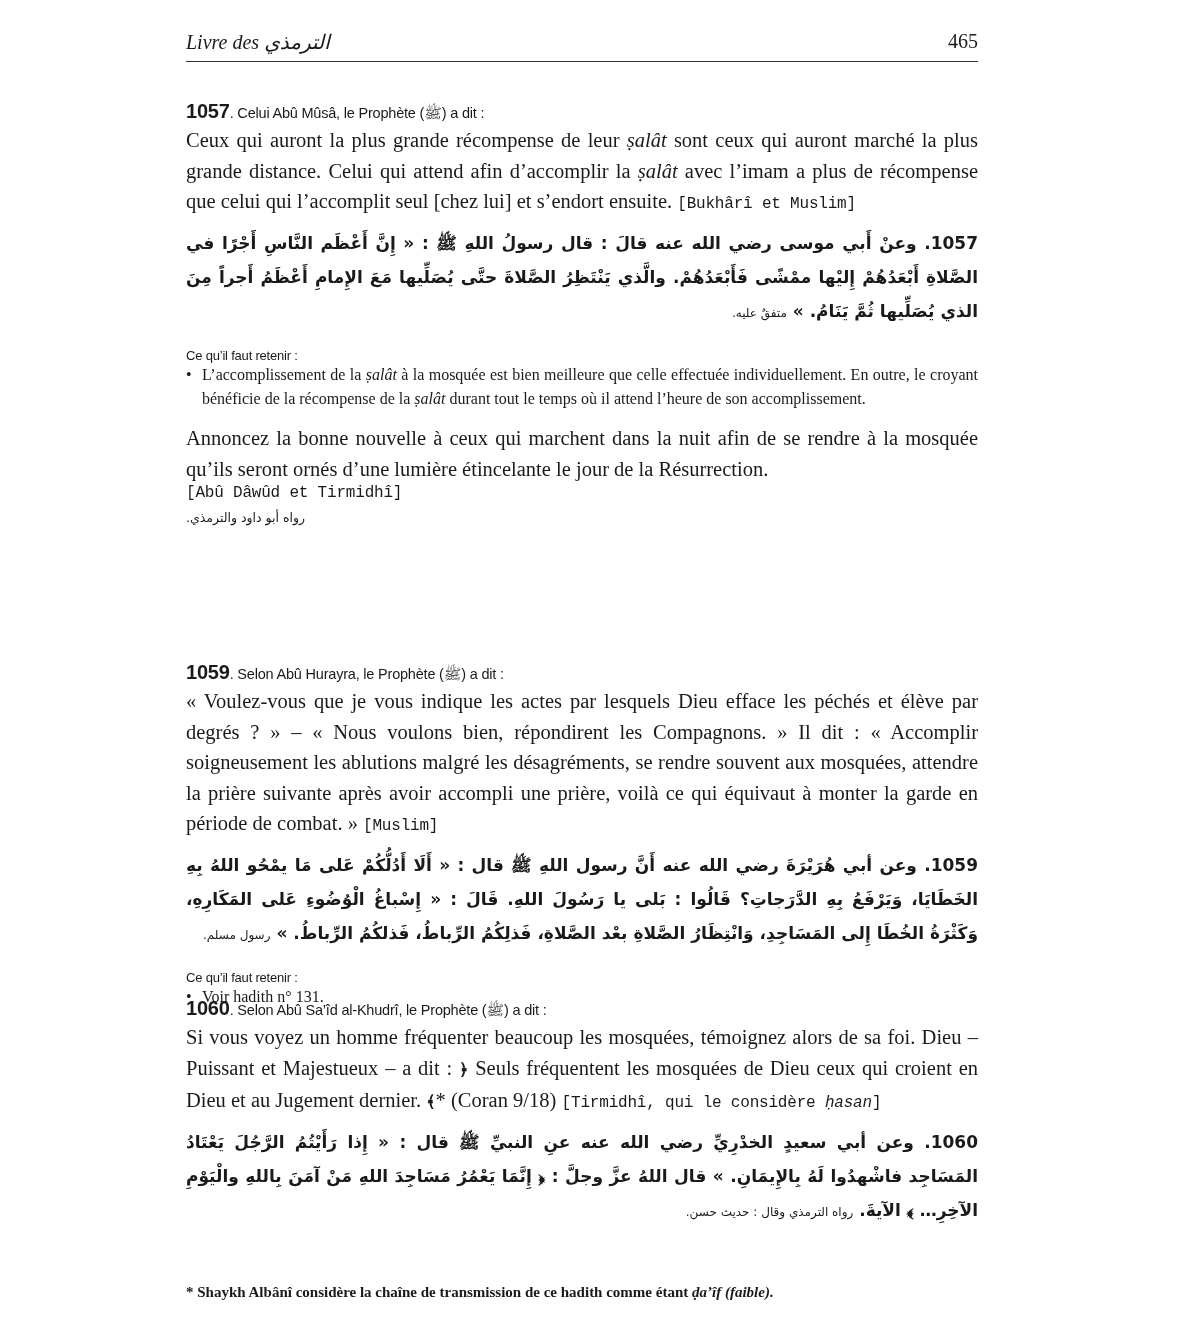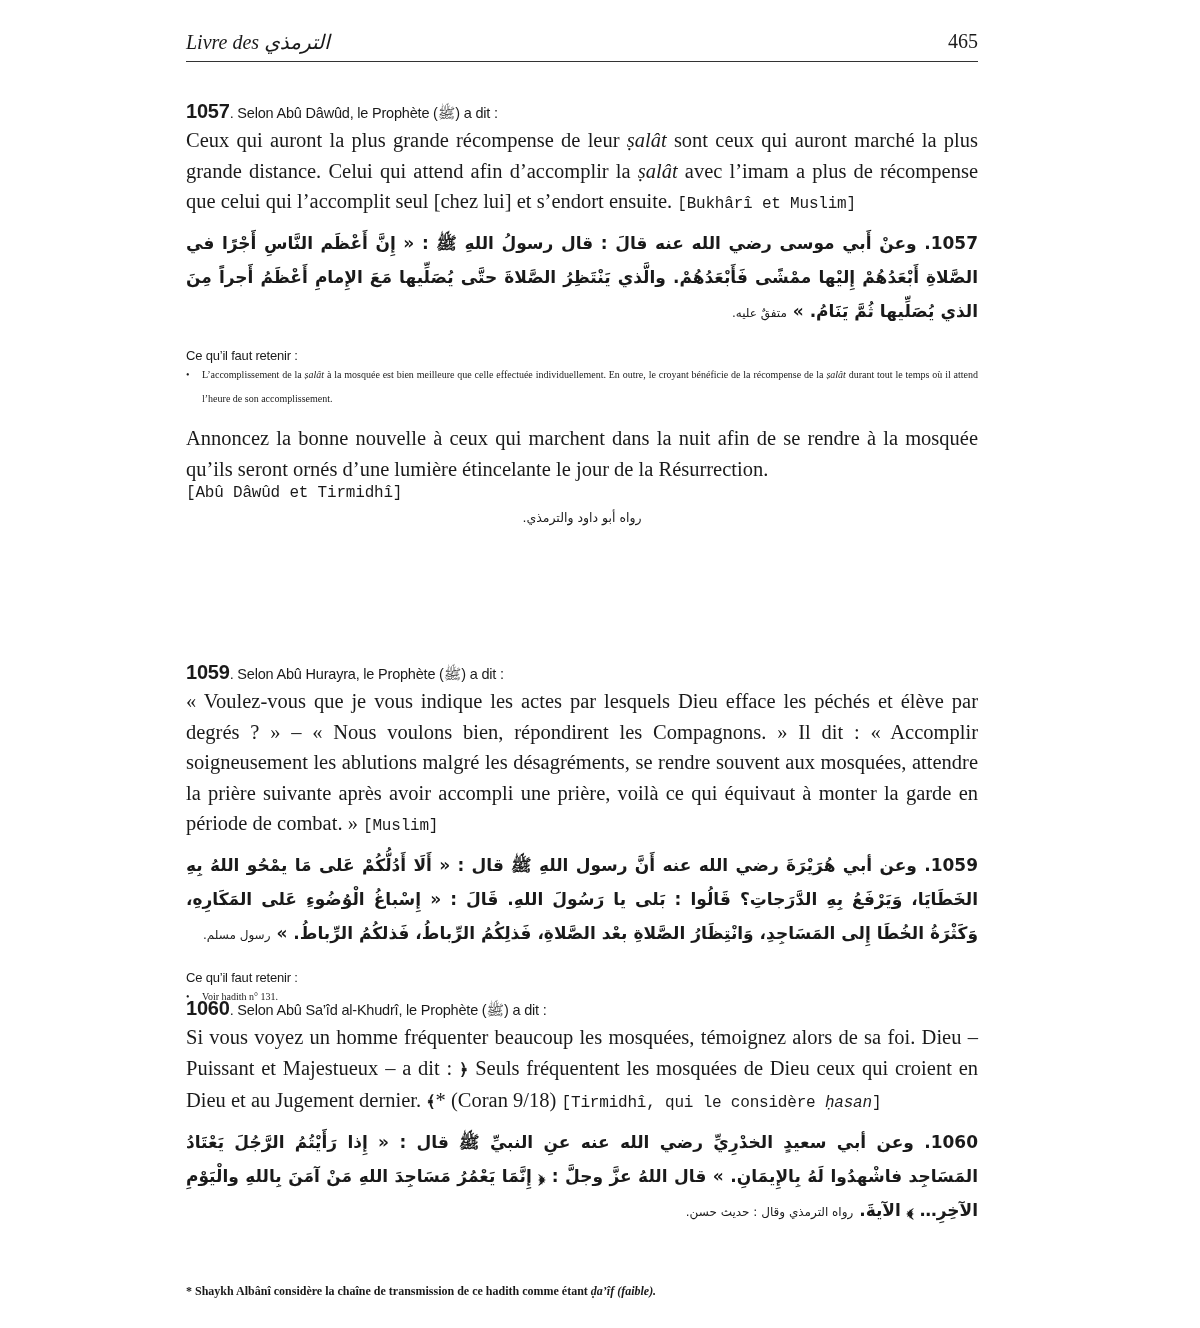--- a/index.html
+++ b/index.html
@@ -11,41 +11,41 @@
   .header-rule { position: absolute; left: 0; top: 61px; width: 792px; height: 0; border-top: 1.5px solid #333; }
 
   .hadith { position: absolute; left: 0; width: 792px; }
   .intro { font-family: "Liberation Sans", sans-serif; font-size: 14.5px; line-height: 20px; letter-spacing: -0.2px; }
   .intro .num { font-weight: bold; font-size: 20px; }
   .fr { font-family: "Liberation Serif", serif; font-size: 20.5px; line-height: 30.5px; text-align: justify; margin-top: 2px; }
   .fr i { font-style: italic; }
   .src { font-family: Liberation Mono, monospace; font-size: 16px; letter-spacing: -0.2px; }
   .ar { direction: rtl; text-align: justify; text-align-last: right; font-family: "DejaVu Sans", sans-serif; font-size: 17px; line-height: 34px; margin-top: 6px; font-weight: bold; }
   .ar .src-ar { font-size: 12px; font-weight: normal; }
-  .ar-src-line { direction: rtl; text-align: center; font-family: "DejaVu Sans", sans-serif; font-size: 12.5px; margin-top: 8px; }
+  .ar-src-line { direction: rtl; text-align: left; font-family: "DejaVu Sans", sans-serif; font-size: 12.5px; margin-top: 8px; }
   .retenir-title { font-family: "Liberation Sans", sans-serif; font-size: 13px; letter-spacing: -0.2px; margin-top: 18px; }
-  .bullet { font-family: "Liberation Serif", serif; font-size: 10px; line-height: 24px; padding-left: 16px; text-indent: -16px; text-align: justify; }
+  .bullet { font-family: "Liberation Serif", serif; font-size: 16px; line-height: 24px; padding-left: 16px; text-indent: -16px; text-align: justify; }
   .bullet .dot { display: inline-block; width: 16px; text-indent: 0; }
-  .footnote { position: absolute; left: 0; top: 1284px; font-family: "Liberation Serif", serif; font-size: 12px; font-weight: bold; }
+  .footnote { position: absolute; left: 0; top: 1284px; font-family: "Liberation Serif", serif; font-size: 15px; font-weight: bold; }
   .orn { font-size: 16px; font-weight: bold; }
 </style>
 </head>
 <body>
 
 <div class="page">
 
   <div class="header">
     <span class="running-title">Livre des الترمذي</span>
     <span class="page-number">465</span>
   </div>
   <div class="header-rule"></div>
 
   <div class="hadith" style="top:101px">
     <div class="intro">
-      <span class="num">1057</span><span>. Selon Abû Dâwûd, le Prophète (ﷺ) a dit :</span>
+      <span class="num">1057</span><span>. Celui Abû Mûsâ, le Prophète (ﷺ) a dit :</span>
     </div>
     <div class="fr">
       <span>Ceux qui auront la plus grande récompense de leur </span><i>ṣalât</i><span> sont ceux qui auront marché la plus grande distance. Celui qui attend afin d’accomplir la </span><i>ṣalât</i><span> avec l’imam a plus de récompense que celui qui l’accomplit seul [chez lui] et s’endort ensuite. </span><span class="src">[Bukhârî et Muslim]</span>
     </div>
     <div class="ar">
       <span>1057. وعنْ أَبي موسى رضي الله عنه قالَ : قال رسولُ اللهِ ﷺ : « إِنَّ أَعْظَم النَّاسِ أَجْرًا في الصَّلاةِ أَبْعَدُهُمْ إِليْها ممْشًى فَأَبْعَدُهُمْ. والَّذي يَنْتَظِرُ الصَّلاةَ حتَّى يُصَلِّيها مَعَ الإِمامِ أَعْظَمُ أَجراً مِنَ الذي يُصَلِّيها ثُمَّ يَنَامُ. »</span>
       <span class="src-ar">متفقٌ عليه.</span>
     </div>
     <div class="retenir-title">Ce qu’il faut retenir :</div>
     <div class="bullet">

